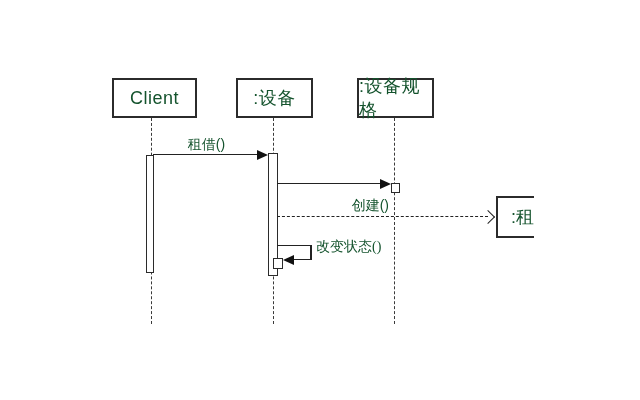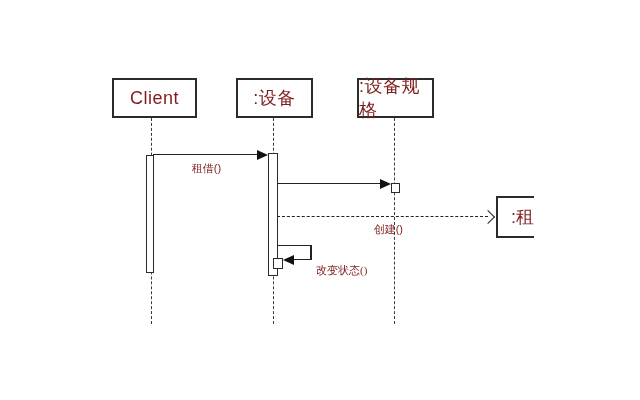--- a/index.html
+++ b/index.html
@@ -1,29 +1,29 @@
 <!DOCTYPE html>
 <html><head>
 <meta charset="utf-8">
 <style>
   html,body{margin:0;padding:0;background:#fff;}
   #canvas{
     position:relative;width:640px;height:400px;background:#ffffff;
-    font-family:"Liberation Sans","DejaVu Sans",sans-serif;color:#7f1d1d;overflow:hidden;
+    font-family:"Liberation Sans","DejaVu Sans",sans-serif;color:#14532d;overflow:hidden;
   }
   .head-box{
     position:absolute;box-sizing:border-box;border:2px solid #2b2b2b;background:#fff;
     display:flex;align-items:center;justify-content:center;font-size:18px;letter-spacing:.5px;
   }
   .lifeline{position:absolute;width:0;border-left:1.5px dashed #3a3a3a;}
   .activation{position:absolute;box-sizing:border-box;border:1.5px solid #2b2b2b;background:#fff;z-index:2;}
   .msg-line{position:absolute;height:0;border-top:1.5px solid #222;z-index:3;}
   .msg-line.dashed{border-top-style:dashed;}
   .vseg{position:absolute;width:1.5px;background:#222;z-index:3;}
-  .msg-label{position:absolute;font-size:11px;white-space:nowrap;z-index:4;margin-top:25px;}
+  .msg-label{position:absolute;font-size:14px;white-space:nowrap;z-index:4;}
   .arrow-right{
     position:absolute;width:0;height:0;z-index:4;
     border-top:5px solid transparent;border-bottom:5px solid transparent;border-left:11px solid #111;
   }
   .arrow-left{
     position:absolute;width:0;height:0;z-index:4;
     border-top:5px solid transparent;border-bottom:5px solid transparent;border-right:11px solid #111;
   }
   .arrow-open{
     position:absolute;width:9px;height:9px;z-index:4;
@@ -63,21 +63,21 @@
   <div class="activation" style="left:391px;top:183px;width:9px;height:10px;"></div>
   <div class="activation" style="left:273px;top:258px;width:10px;height:11px;"></div>
 
   <div class="msg-label" style="left:153px;top:136px;width:107px;text-align:center;">租借()</div>
   <div class="msg-line" style="left:153px;top:154px;width:106px;"></div>
   <div class="arrow-right" style="left:257px;top:150px;"></div>
 
   <div class="msg-line" style="left:277px;top:183px;width:104px;"></div>
   <div class="arrow-right" style="left:380px;top:179px;"></div>
 
-  <div class="msg-label" style="left:291px;top:197px;width:112px;text-align:right;">创建()</div>
+  <div class="msg-label" style="left:277px;top:197px;width:112px;text-align:right;">创建()</div>
   <div class="msg-line dashed" style="left:277px;top:216px;width:211px;"></div>
   <div class="arrow-open" style="left:483px;top:212px;"></div>
 
   <div class="msg-label" style="left:316px;top:238px;font-family:Liberation Serif, serif;">改变状态()</div>
   <div class="msg-line" style="left:277px;top:245px;width:34px;"></div>
   <div class="vseg" style="left:310px;top:245px;height:15px;"></div>
   <div class="msg-line" style="left:290px;top:259px;width:21px;"></div>
   <div class="arrow-left" style="left:283px;top:255px;"></div>
 
 </div>

